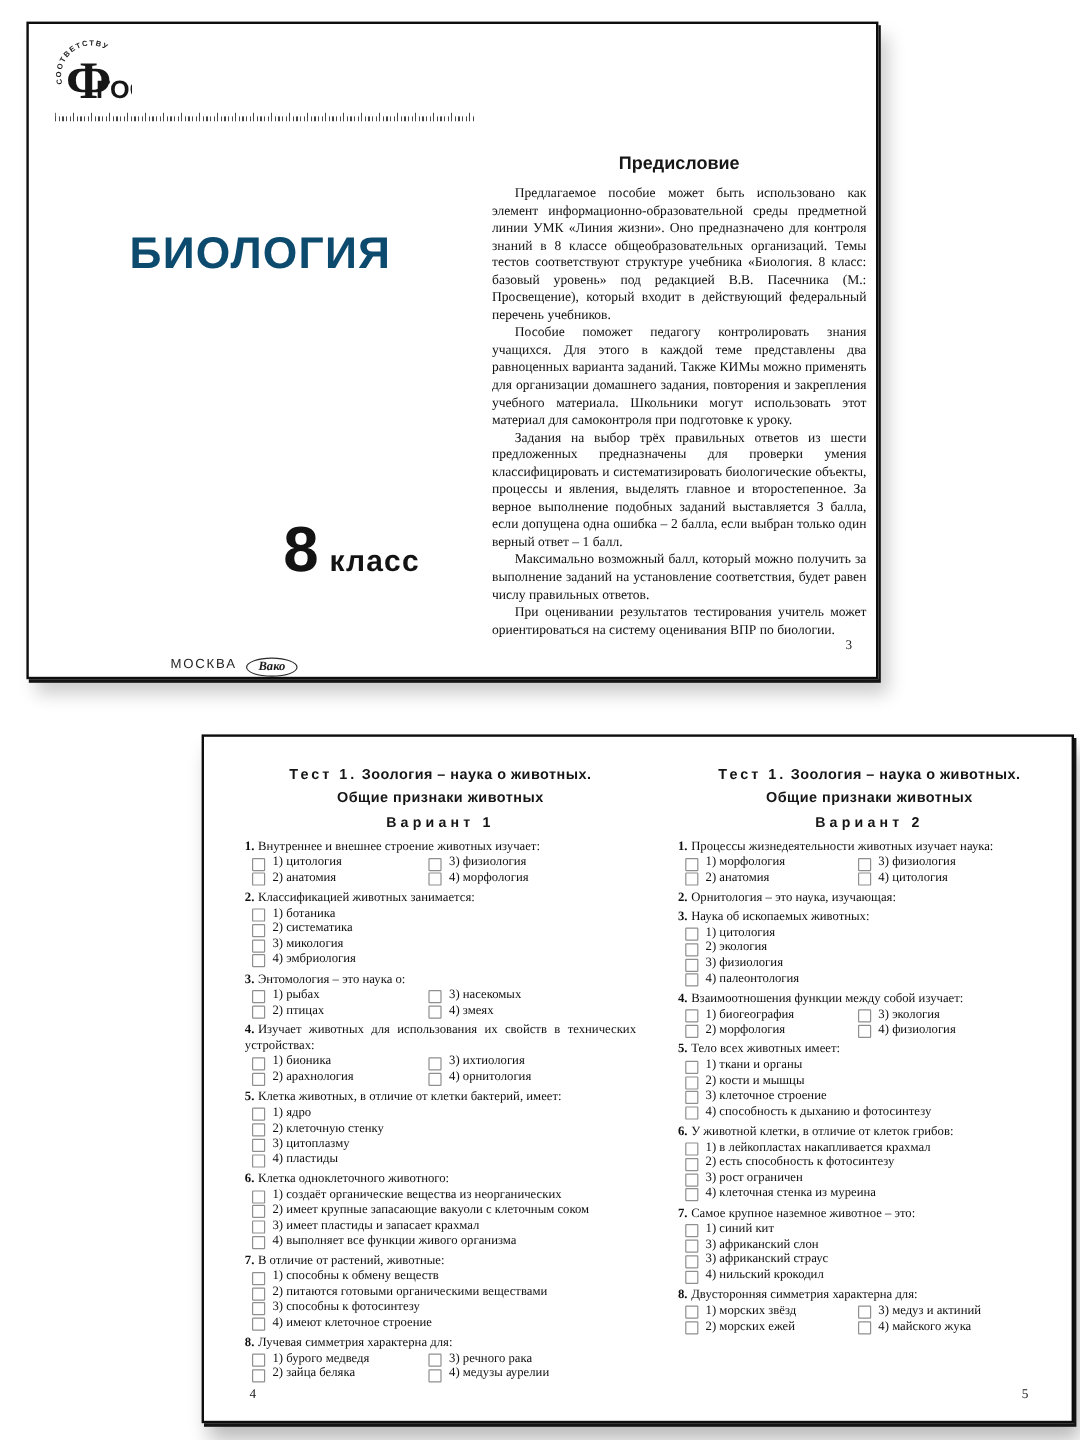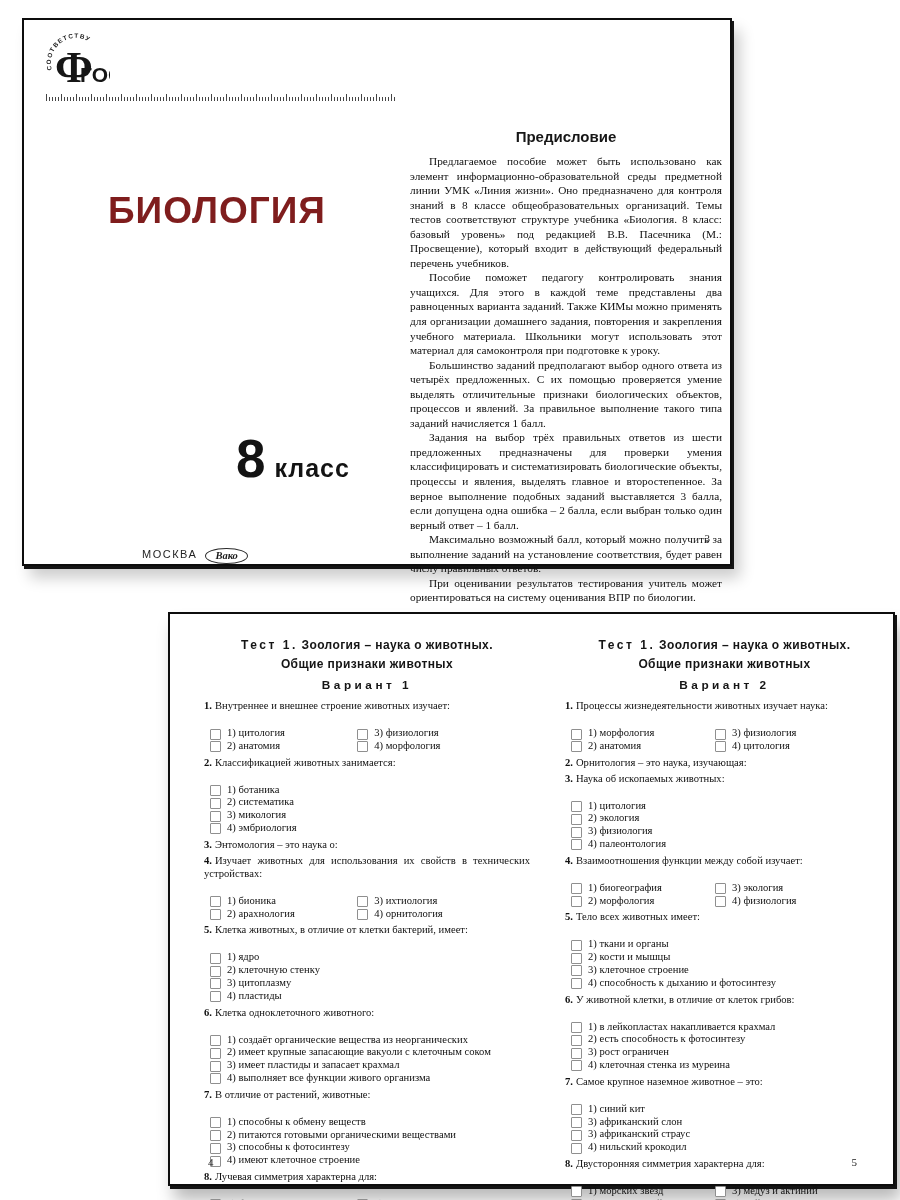--- a/index.html
+++ b/index.html
@@ -22,21 +22,21 @@
       repeating-linear-gradient(90deg,#454545 0 1px,transparent 1px 15px);
     background-size:100% 4px,100% 7px;
     background-position:left bottom,left bottom;
     background-repeat:no-repeat;}
   .series{font-family:"Liberation Sans",sans-serif;font-weight:700;font-size:11px;
           letter-spacing:.2px;color:#1c1c1c;white-space:nowrap;}
   .ruler-wide{position:absolute;left:22px;top:74px;width:350px;height:7px;margin:0;}
 
   .cover-title{position:absolute;left:84px;top:170px;margin:0;
      font-family:"Liberation Sans",sans-serif;font-weight:700;font-size:37px;
-     letter-spacing:1px;color:#7f1d1d;}
+     letter-spacing:1px;color:#0c4a6e;}
   .grade{position:absolute;left:212px;top:412px;display:flex;align-items:baseline;gap:9px;
      font-family:"Liberation Sans",sans-serif;font-weight:700;color:#131313;}
   .grade .num{font-size:53px;line-height:1;}
   .grade .word{font-size:25px;letter-spacing:1px;}
   .imprint{position:absolute;left:118px;top:528px;display:flex;gap:8px;}
   .city{font-family:"Liberation Sans",sans-serif;font-size:11px;letter-spacing:1.5px;color:#242424;}
   .vako{font-family:"Liberation Serif",serif;font-style:italic;font-weight:700;font-size:10.5px;
         border:1.5px solid #2b2b2b;border-radius:50%;padding:1px 9px 2px;color:#1a1a1a;}
 
   
@@ -52,21 +52,21 @@
   .tcol.v1{left:34px;width:326px;}
   .tcol.v2{left:395px;width:319px;}
   .t-title{text-align:center;font-family:"Liberation Sans",sans-serif;font-weight:700;
      font-size:12px;line-height:18.5px;color:#151515;letter-spacing:.4px;}
   .t-title .tlabel{letter-spacing:2.5px;}
   .t-variant{text-align:center;font-family:"Liberation Sans",sans-serif;font-weight:700;
      font-size:11.8px;letter-spacing:3.5px;margin:5px 0 7px;color:#151515;}
   .q{margin-bottom:3px;}
   .q-stem{font-size:10.6px;line-height:13px;text-align:justify;color:#101010;}
   .q-num{font-weight:700;margin-right:3px;}
-  .opts{margin-top:15px;padding-left:6px;}
+  .opts{margin-top:1px;padding-left:6px;}
   .opts.cols2{display:grid;grid-template-columns:46% 54%;grid-auto-flow:column;
      grid-template-rows:repeat(2,auto);}
   .opt{display:flex;align-items:flex-start;gap:6px;font-size:10.6px;line-height:12.8px;color:#101010;}
   .chk{width:9px;height:9px;border:1px solid #8f8f8f;border-radius:1px;background:#fff;
      flex:none;margin-top:1.5px;}
   .pg{position:absolute;bottom:16px;font-size:11px;color:#1a1a1a;}
   .pg.left{left:38px;}
   .pg.right{right:36px;}
 </style>
 </head>
@@ -102,21 +102,20 @@
         <span class="city">МОСКВА</span>
         <span class="vako">Вако</span>
       </div>
     </div>
 
     <div class="preface">
       <h2>Предисловие</h2>
       <div class="pp-wrap" id="preface-body">
           <p class="pp">Предлагаемое пособие может быть использовано как элемент информационно-образовательной среды предметной линии УМК «Линия жизни». Оно предназначено для контроля знаний в 8 классе общеобразовательных организаций. Темы тестов соответствуют структуре учебника «Биология. 8 класс: базовый уровень» под редакцией В.В. Пасечника (М.: Просвещение), который входит в действующий федеральный перечень учебников.</p>
           <p class="pp">Пособие поможет педагогу контролировать знания учащихся. Для этого в каждой теме представлены два равноценных варианта заданий. Также КИМы можно применять для организации домашнего задания, повторения и закрепления учебного материала. Школьники могут использовать этот материал для самоконтроля при подготовке к уроку.</p>
-          <p class="pp">Большинство заданий предполагают выбор одного ответа из четырёх предложенных. С их помощью проверяется умение выделять отличительные признаки биологических объектов, процессов и явлений. За правильное выполнение такого типа заданий начисляется 1 балл.</p>
           <p class="pp">Задания на выбор трёх правильных ответов из шести предложенных предназначены для проверки умения классифицировать и систематизировать биологические объекты, процессы и явления, выделять главное и второстепенное. За верное выполнение подобных заданий выставляется 3 балла, если допущена одна ошибка – 2 балла, если выбран только один верный ответ – 1 балл.</p>
           <p class="pp">Максимально возможный балл, который можно получить за выполнение заданий на установление соответствия, будет равен числу правильных ответов.</p>
           <p class="pp">При оценивании результатов тестирования учитель может ориентироваться на систему оценивания ВПР по биологии.</p>
         </div>
       <div class="pagenum">3</div>
     </div>
   </section>
 
   <section class="spread bottom">
 
@@ -165,20 +164,38 @@
                 <span class="opt-label">3) микология</span>
               </div>
               <div class="opt">
                 <span class="chk"></span>
                 <span class="opt-label">4) эмбриология</span>
               </div>
             </div>
           </div>
           <div class="q">
             <div class="q-stem"><span class="q-num">3.</span><span class="q-tx">Энтомология – это наука о:</span></div>
+            <div class="opts cols2">
+              <div class="opt">
+                <span class="chk"></span>
+                <span class="opt-label">1) рыбах</span>
+              </div>
+              <div class="opt">
+                <span class="chk"></span>
+                <span class="opt-label">2) птицах</span>
+              </div>
+              <div class="opt">
+                <span class="chk"></span>
+                <span class="opt-label">3) насекомых</span>
+              </div>
+              <div class="opt">
+                <span class="chk"></span>
+                <span class="opt-label">4) змеях</span>
+              </div>
+            </div>
           </div>
           <div class="q">
             <div class="q-stem"><span class="q-num">4.</span><span class="q-tx">Изучает животных для использования их свойств в технических устройствах:</span></div>
             <div class="opts cols2">
               <div class="opt">
                 <span class="chk"></span>
                 <span class="opt-label">1) бионика</span>
               </div>
               <div class="opt">
                 <span class="chk"></span>

